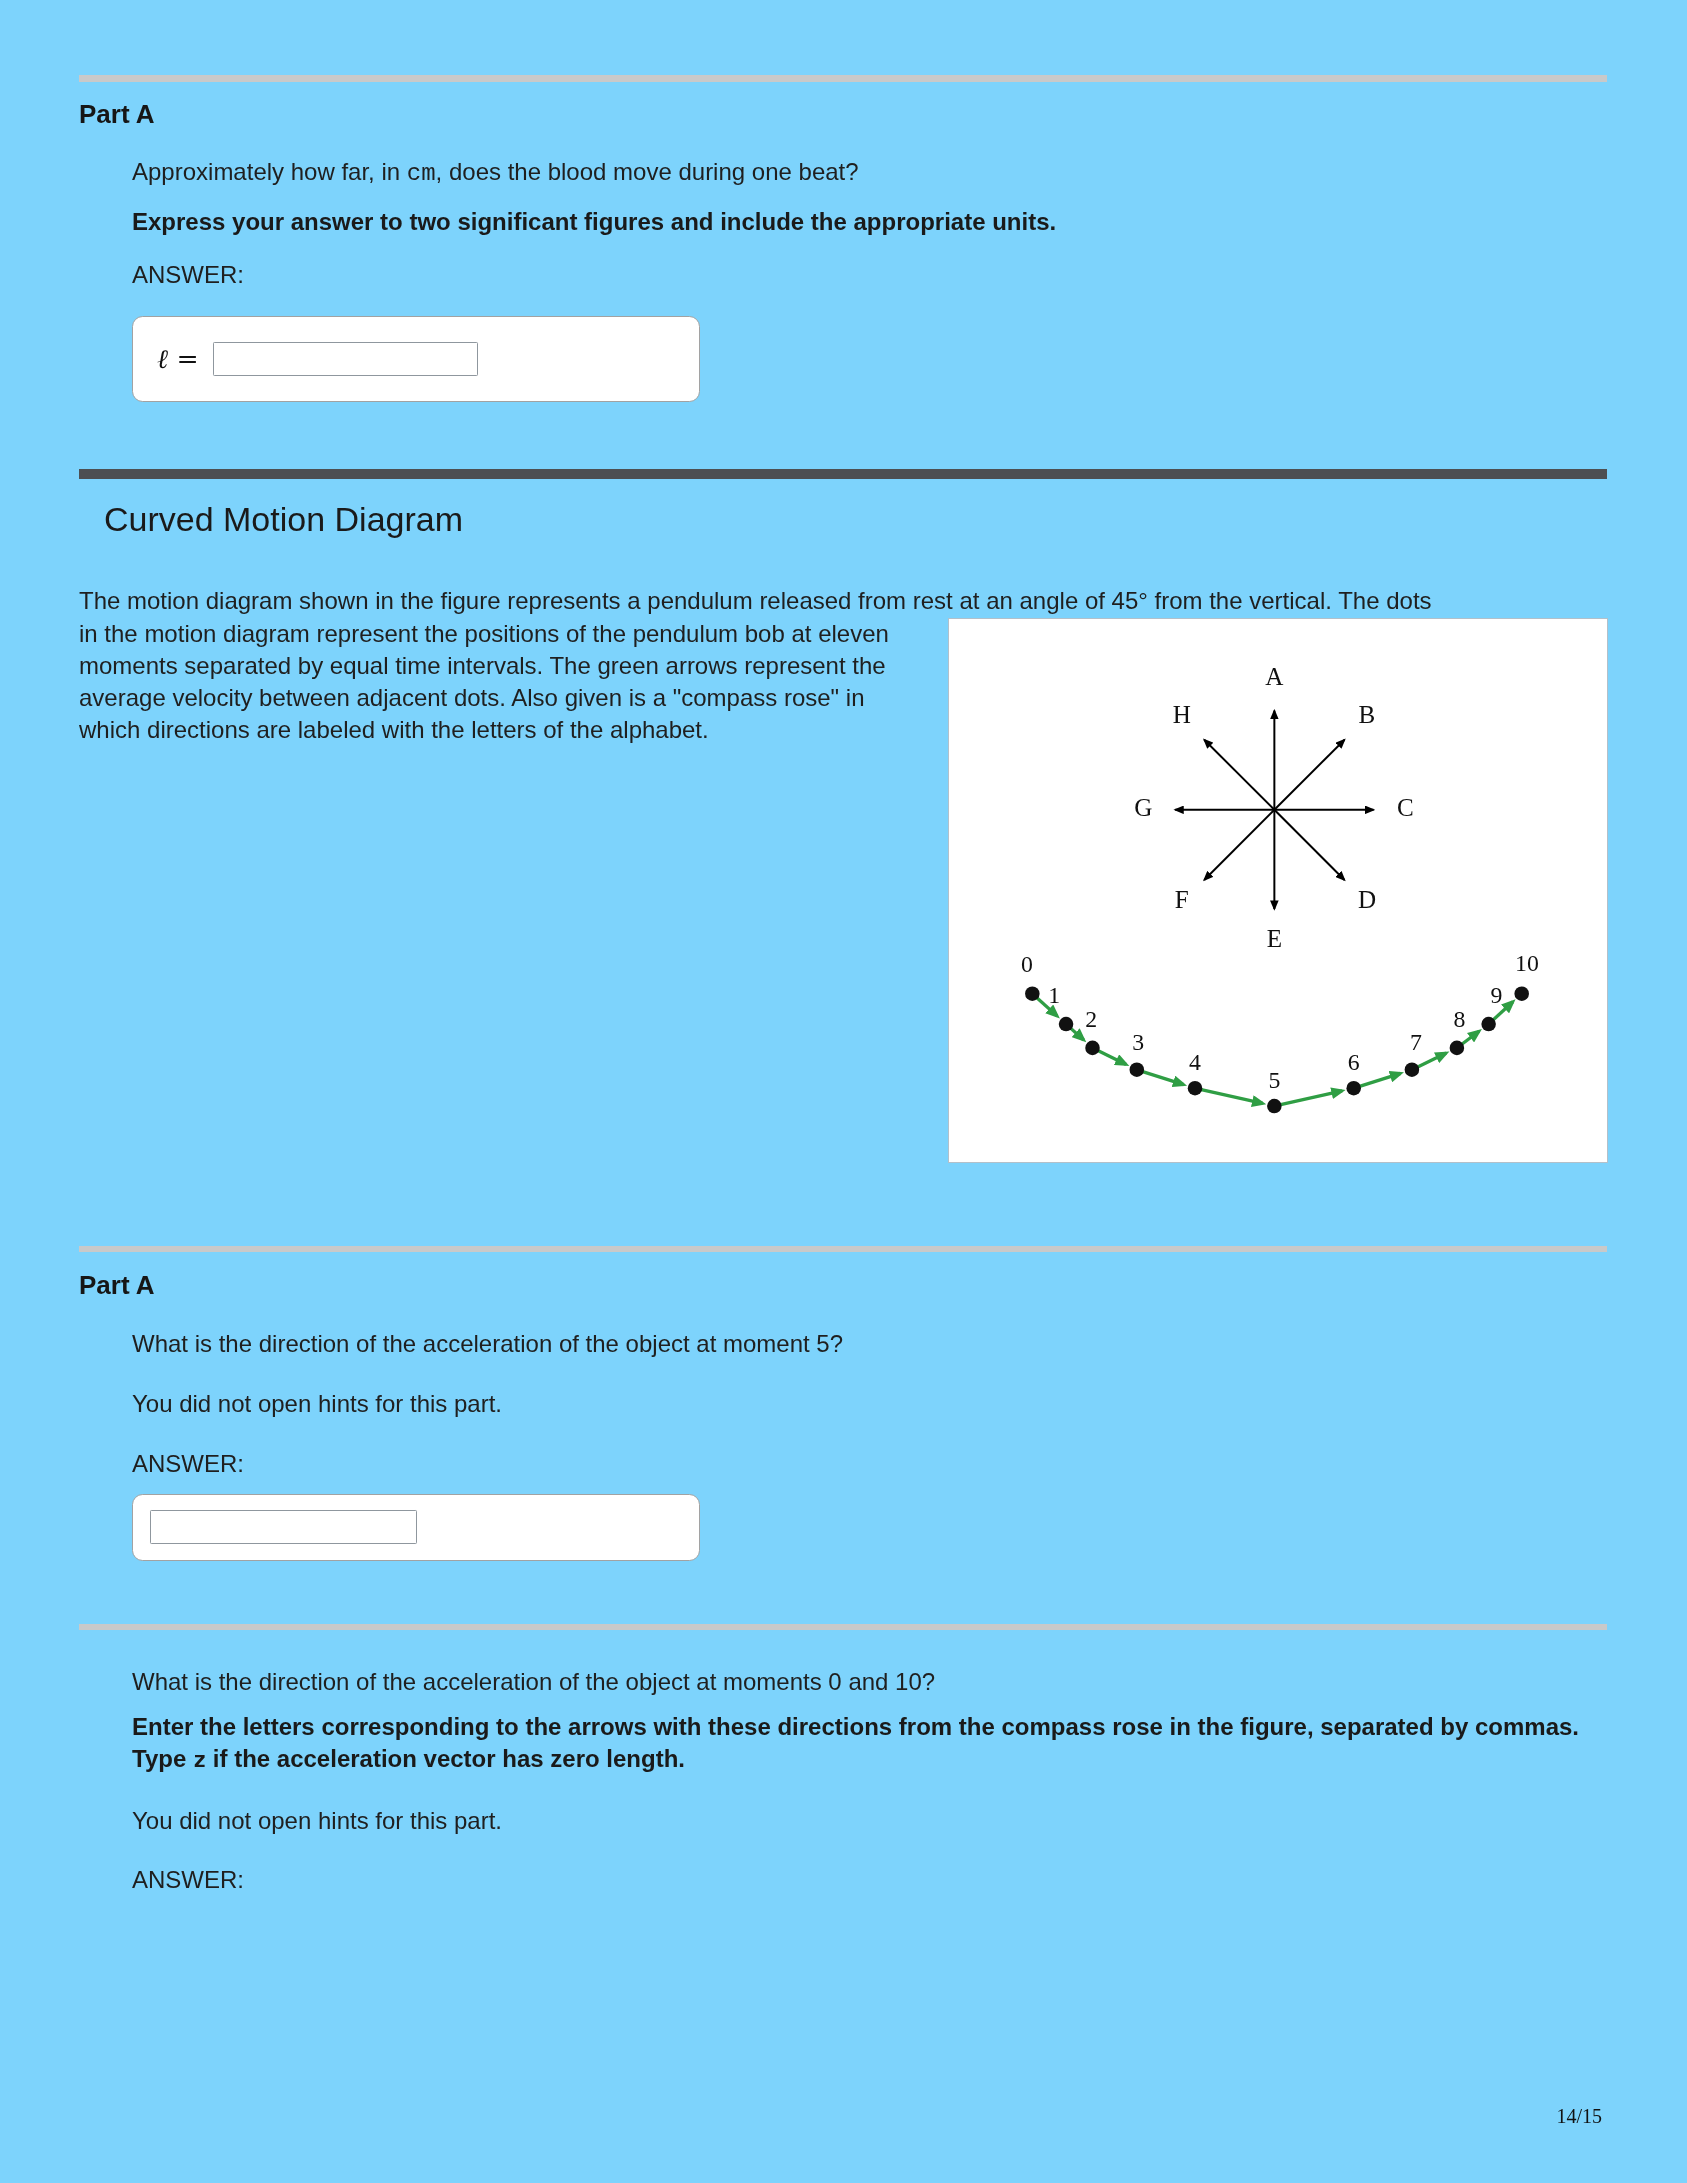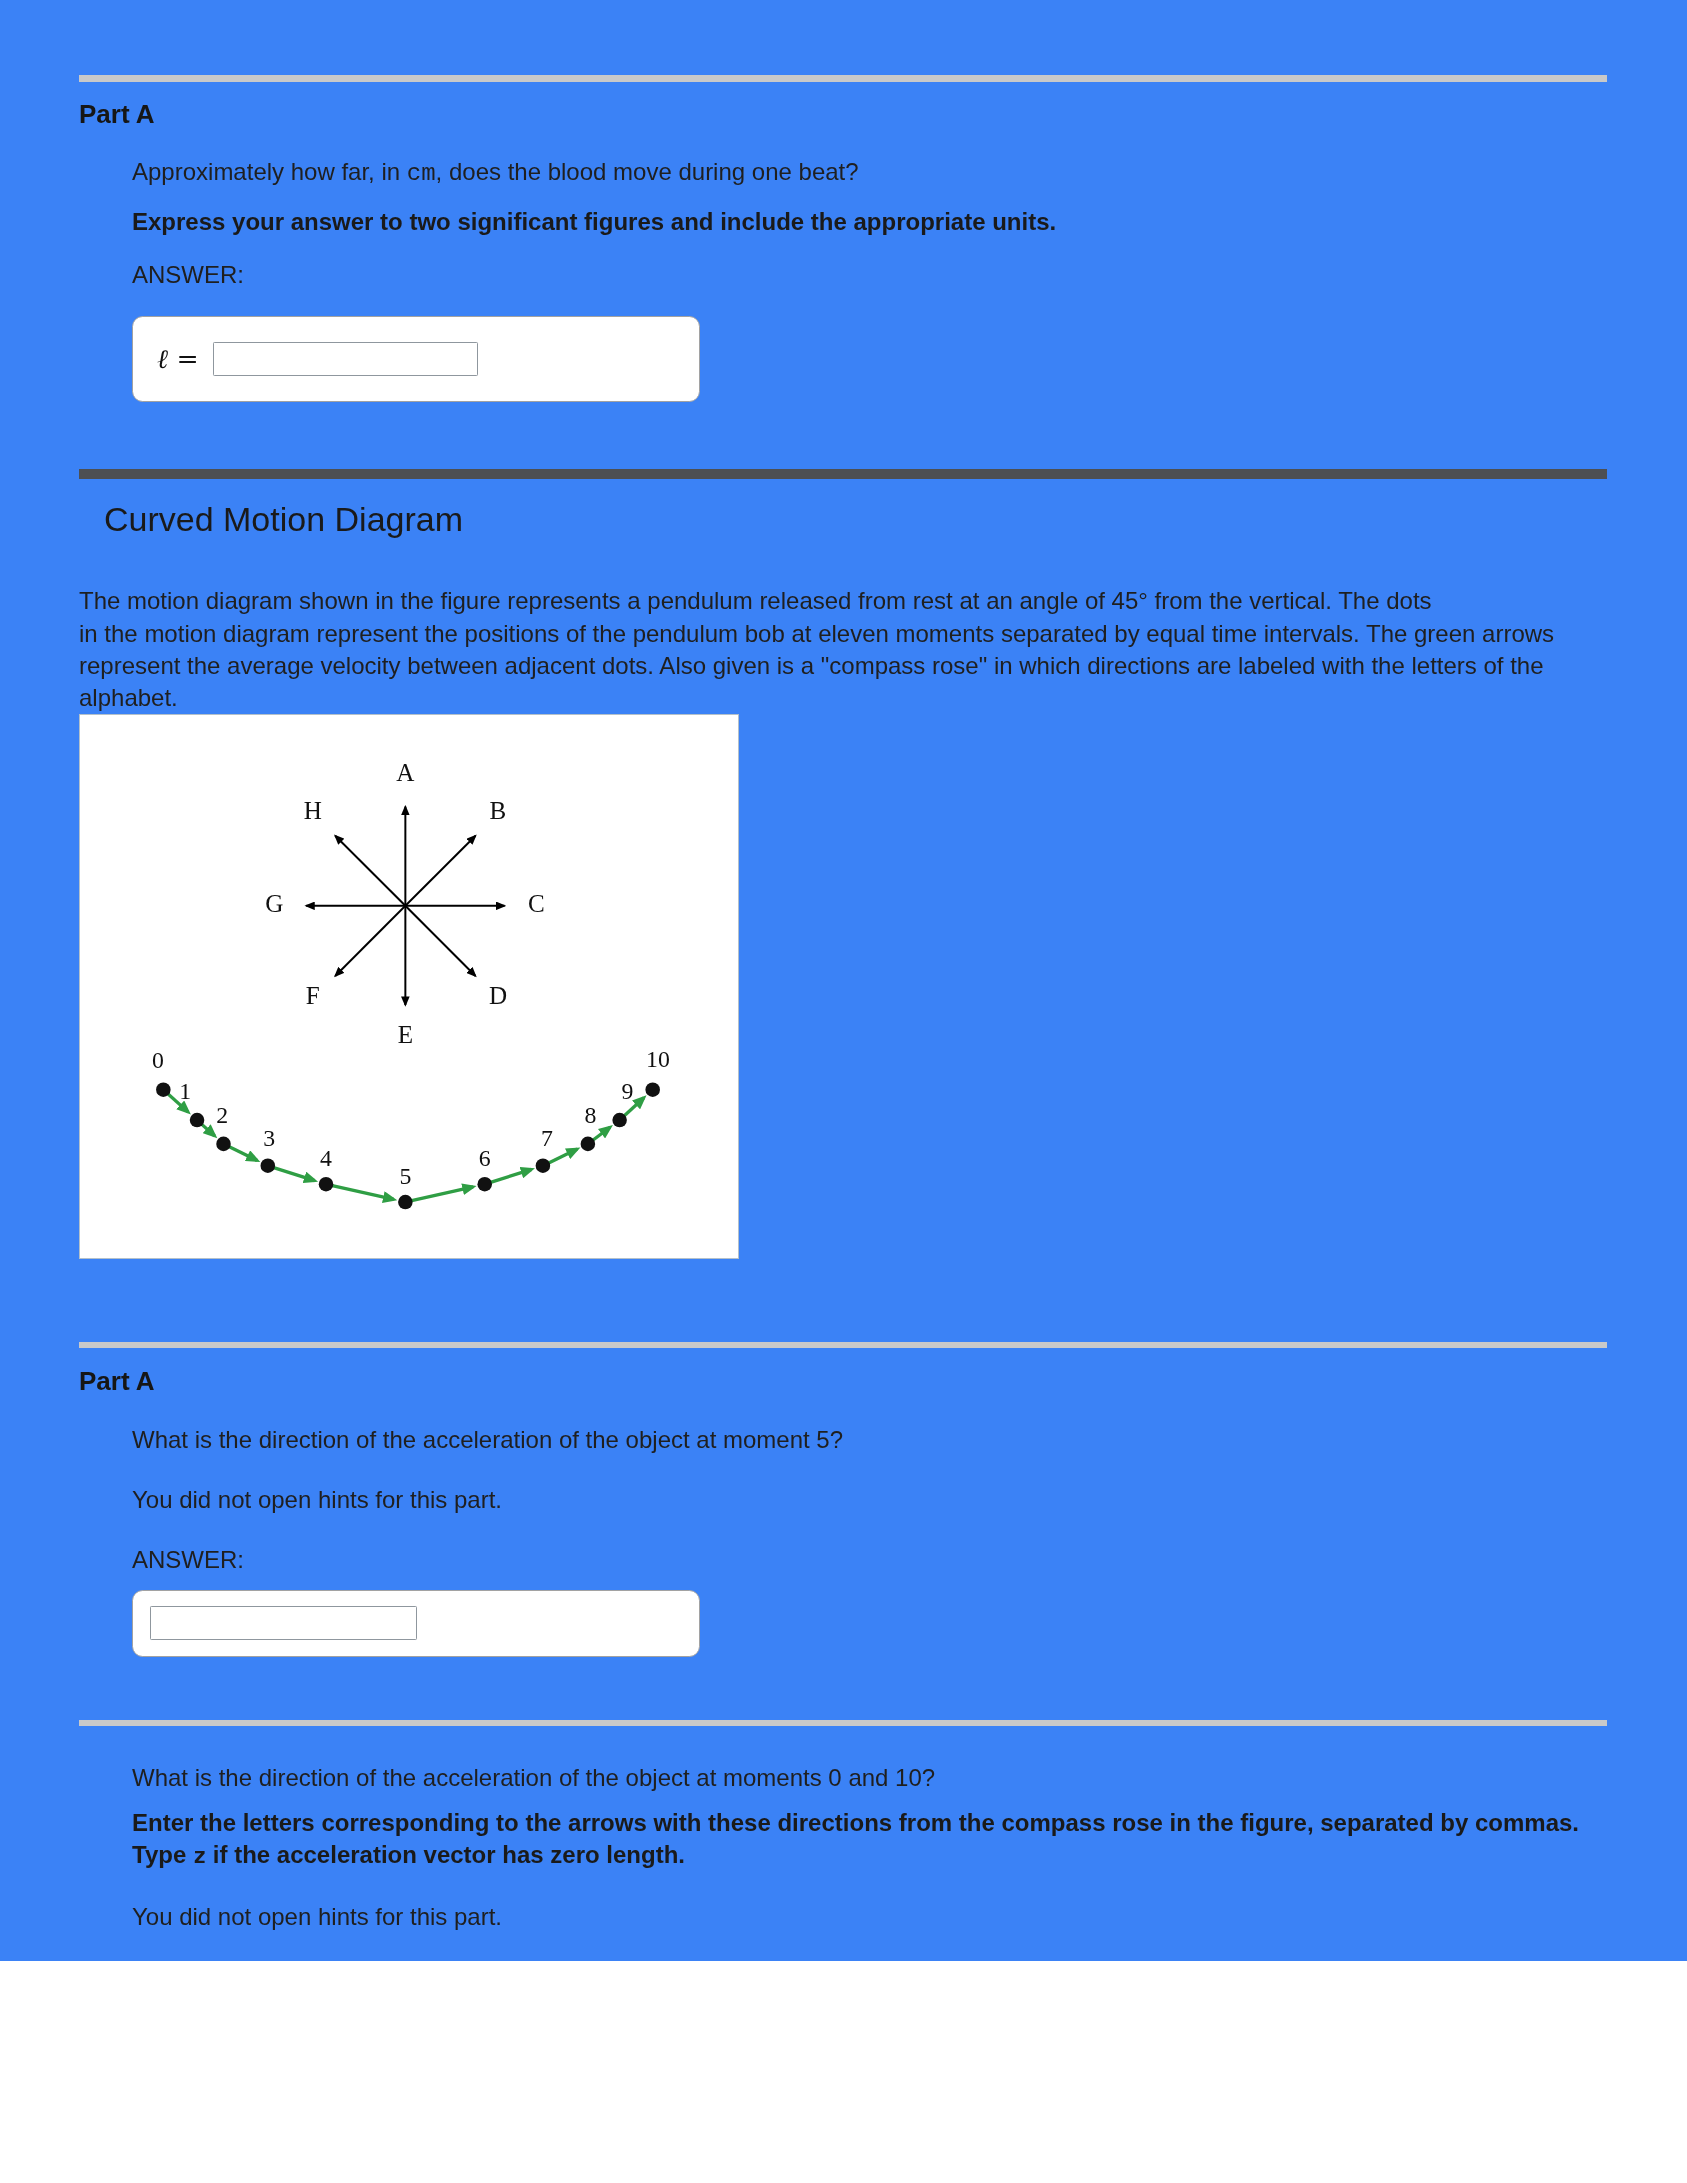--- a/index.html
+++ b/index.html
@@ -1,18 +1,18 @@
 <!DOCTYPE html>
 <html style="font-size:10.6px"><head>
 <meta charset="utf-8">
 <style>
   html,body { margin:0; padding:0; background:#ffffff; }
   .page {
-    position:relative; width:1687px; height:1961px; overflow:hidden;
-    background:#3b82f6; font-family:"Liberation Sans", sans-serif;
+    position:relative; width:1687px; height:2183px; overflow:hidden;
+    background:#7dd3fc; font-family:"Liberation Sans", sans-serif;
     color:#1f1f1f; font-size:24px;
   }
   .content { padding:0 79px; }
   .divider { width:1528px; background:#c9c9c9; height:6.6px; }
   .divider.top { margin-top:75px; }
   .divider.dark { background:#4d4f52; height:10px; margin-top:67px; }
   .divider.mid1 { margin-top:83px; }
   .divider.mid2 { margin-top:63px; }
   h2.part-heading { font-size:26px; font-weight:bold; margin:18.5px 0 0 0; line-height:29px; color:#161616; }
   p { margin:0; line-height:32px; }
@@ -41,21 +41,21 @@
     margin-left:24px; margin-right:14.6px; color:#111;
   }
   .text-input {
     width:265px; height:34px; border:1.3px solid #8f979e; border-radius:1.3px;
     font-size:21px; font-family:"Liberation Sans", sans-serif; padding:0 6.6px;
     box-sizing:border-box; background:#fff; outline:none;
   }
   .answer-box.small .text-input { margin-left:17px; width:267px; }
   h1.section-title { font-size:34px; font-weight:400; color:#1a1a1a; margin:20px 0 0 25px; line-height:40px; }
   .intro-line1 { margin-top:46px; }
-  .figure-row { display:flex; align-items:flex-start; margin-top:1.3px;flex-direction:column; }
+  .figure-row { display:flex; align-items:flex-start; margin-top:1.3px; }
   .intro-rest { flex:1; padding-right:36px; padding-top:0; }
   .figure-box {
     width:658px; height:543px; border:1.3px solid #b3c0ca; background:#ffffff;
     box-sizing:content-box; flex:none;
   }
   .compass-arm { stroke:#000; stroke-width:3; }
   .compass-label { font-family:"Liberation Serif", serif; font-size:38px; fill:#111; text-anchor:middle; dominant-baseline:middle; }
   .point-label { font-family:"Liberation Serif", serif; font-size:36px; fill:#111; text-anchor:middle; }
   .page-number {
     position:absolute; right:85px; top:2105px;

